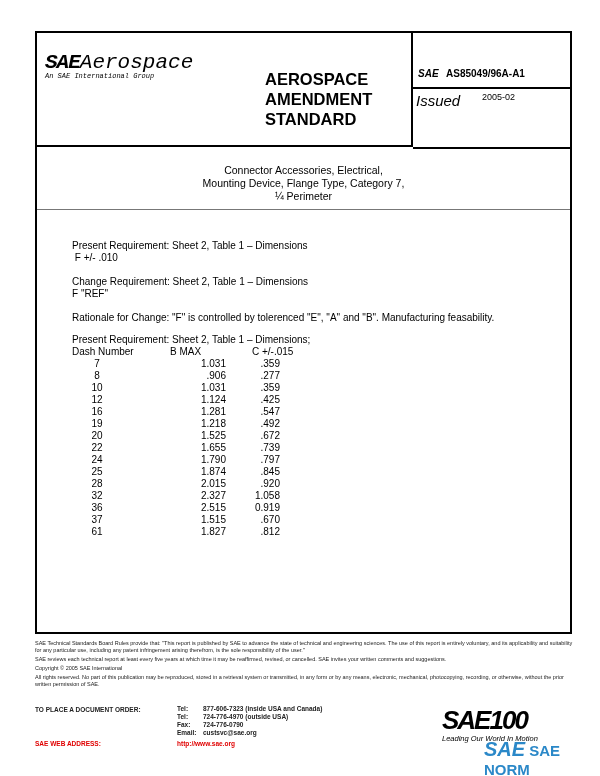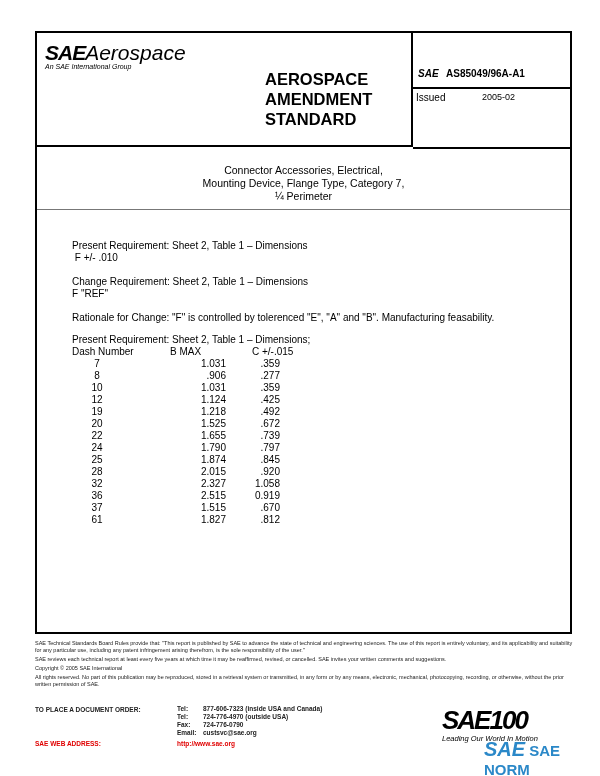--- a/index.html
+++ b/index.html
@@ -7,28 +7,28 @@
          font-family: "Liberation Sans", sans-serif; color: #000; }
   .frame { position: absolute; left: 35px; top: 31px; width: 537px; height: 603px;
            border: 2px solid #000; box-sizing: border-box; }
   .hdr-left { position: absolute; left: 0; top: 0; width: 376px; height: 114px;
               border-right: 2px solid #000; border-bottom: 2px solid #000; box-sizing: border-box; }
   .hdr-right { position: absolute; left: 376px; top: 0; right: 0; height: 116px; }
   .hdr-right .docno { position: absolute; left: 0; right: 0; top: 0; height: 56px;
                       border-bottom: 2px solid #000; box-sizing: border-box; }
   .hdr-right .issued { position: absolute; left: 0; right: 0; top: 56px; height: 60px;
                        border-bottom: 2px solid #000; box-sizing: border-box; }
-  .logo { position: absolute; left: 8px; top: 8px; }
+  .logo { position: absolute; left: 8px; top: 18px; font-family: Liberation Mono, monospace; }
   .logo .sae { font-weight: bold; font-style: italic; font-size: 21px; letter-spacing: -1px; }
   .logo .aero { font-style: italic; font-size: 21px; font-weight: normal; }
   .logo .sub { font-size: 7px; font-style: italic; margin-top: -2px; }
   .title { position: absolute; left: 228px; top: 36px; font-weight: bold; font-size: 16.5px; line-height: 20px; }
   .docno .sae-small { position: absolute; left: 5px; top: 35px; font-weight: bold; font-style: italic; font-size: 10px; }
   .docno .num { position: absolute; left: 33px; top: 35px; font-size: 10px; font-weight: bold; }
-  .issued .lbl { position: absolute; left: 3px; top: 3px; font-size: 10px; }
+  .issued .lbl { position: absolute; left: 3px; top: 3px; font-size: 15px; font-style: italic; }
   .issued .val { position: absolute; left: 69px; top: 3px; font-size: 9px; }
   .subject { position: absolute; left: 0; right: 0; top: 131px; text-align: center; font-size: 10.5px; line-height: 13px; }
   .divider { position: absolute; left: 0; right: 0; top: 176px; border-top: 1px solid #777; }
   .body-text { position: absolute; left: 35px; top: 207px; font-size: 10px; line-height: 12px; }
   .body-text p { margin: 0; }
   .gap { height: 12px; }
   .tbl { position: absolute; left: 35px; top: 301px; font-size: 10px; line-height: 12px; }
   .tbl .row { display: flex; }
   .tbl .c1 { width: 92px; }
   .tbl .c2 { width: 62px; text-align: right; }
@@ -116,20 +116,25 @@
           <span class="c1">10</span>
           <span class="c2">1.031</span>
           <span class="c3">.359</span>
         </div>
         <div class="row">
           <span class="c1">12</span>
           <span class="c2">1.124</span>
           <span class="c3">.425</span>
         </div>
         <div class="row">
+          <span class="c1">16</span>
+          <span class="c2">1.281</span>
+          <span class="c3">.547</span>
+        </div>
+        <div class="row">
           <span class="c1">19</span>
           <span class="c2">1.218</span>
           <span class="c3">.492</span>
         </div>
         <div class="row">
           <span class="c1">20</span>
           <span class="c2">1.525</span>
           <span class="c3">.672</span>
         </div>
         <div class="row">

